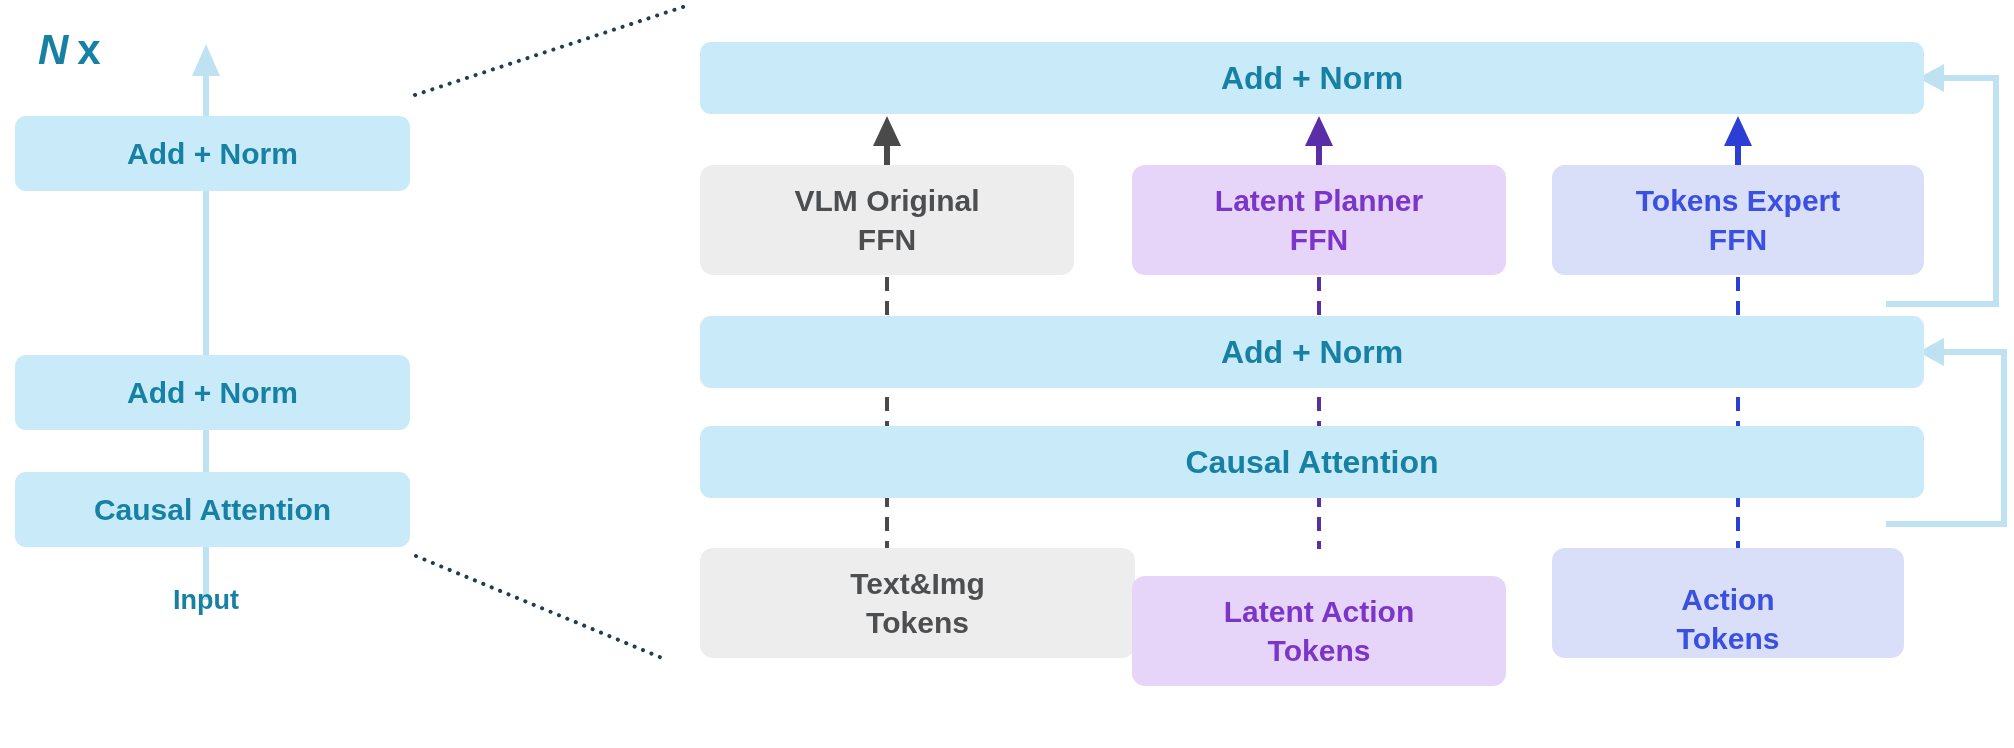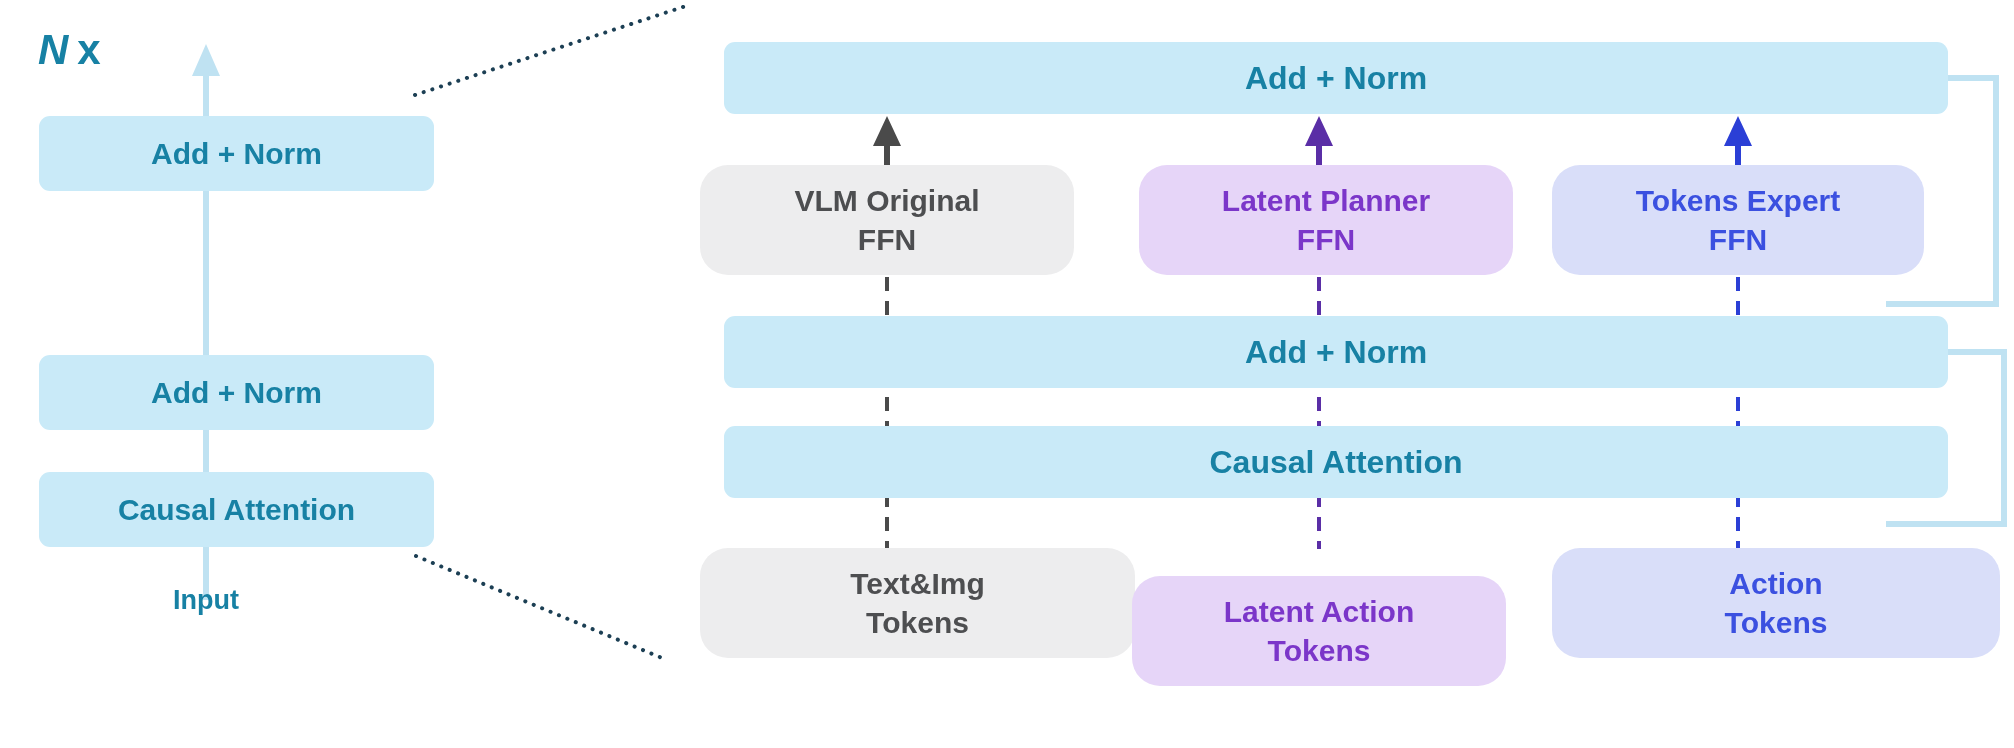--- a/index.html
+++ b/index.html
@@ -7,23 +7,23 @@
   #canvas {
     position:relative;
     width:2014px; height:748px;
     background:#ffffff;
     font-family:"Liberation Sans", sans-serif;
     font-weight:bold;
     overflow:hidden;
   }
   .abs { position:absolute; }
   .box { display:flex; align-items:center; justify-content:center; text-align:center; }
-  .cyan { background:var(--cyan_bg,#c9eaf8); color:var(--teal_text,#1781a4); border-radius:11px; font-size:30px;margin-left:24px; }
+  .cyan { background:var(--cyan_bg,#c9eaf8); color:var(--teal_text,#1781a4); border-radius:11px; font-size:30px; }
   .bar  { border-radius:11px; font-size:32px; }
-  .cell { border-radius:28px; font-size:30px; flex-direction:column; line-height:1.3; }
+  .cell { border-radius:13px; font-size:30px; flex-direction:column; line-height:1.3; }
   .gray   { background:var(--gray_bg,#ededee);   color:var(--gray_text,#4d4e50); }
   .purple { background:var(--purple_bg,#e6d5f8); color:var(--purple_text,#7b36c9); }
   .blue   { background:var(--blue_bg,#d9def9);   color:var(--blue_text,#3b50e0); }
 
   #connector-layer { position:absolute; left:0; top:0; width:2014px; height:748px; }
   .s-light { stroke:var(--light_blue,#bfe2f2); stroke-width:6; fill:none; }
   .f-light { fill:var(--light_blue,#bfe2f2); }
   .s-dot   { stroke:var(--dotted_line,#1c3f54); stroke-width:4; stroke-dasharray:0.1 9; stroke-linecap:round; fill:none; }
   .s-dash  { stroke-width:4; stroke-dasharray:14 10; fill:none; }
   .s-th    { stroke-width:6; fill:none; }
@@ -99,21 +99,21 @@
   <div class="abs" id="input-label">Input</div>
 
   <div class="abs box cyan bar" style="left:700px; top:42px; width:1224px; height:72px;">
     <span>Add + Norm</span>
   </div>
 
   <div class="abs box cell gray" style="left:700px; top:165px; width:374px; height:110px;">
     <span>VLM Original</span>
     <span>FFN</span>
   </div>
-  <div class="abs box cell purple" style="left:1132px; top:165px; width:374px; height:110px;margin-left:7px;">
+  <div class="abs box cell purple" style="left:1132px; top:165px; width:374px; height:110px;">
     <span>Latent Planner</span>
     <span>FFN</span>
   </div>
   <div class="abs box cell blue" style="left:1552px; top:165px; width:372px; height:110px;">
     <span>Tokens Expert</span>
     <span>FFN</span>
   </div>
 
   <div class="abs box cyan bar" style="left:700px; top:316px; width:1224px; height:72px;">
     <span>Add + Norm</span>
@@ -124,19 +124,19 @@
   </div>
 
   <div class="abs box cell gray" style="left:700px; top:548px; width:435px; height:110px;">
     <span>Text&amp;Img</span>
     <span>Tokens</span>
   </div>
   <div class="abs box cell purple" style="left:1132px; top:576px; width:374px; height:110px;">
     <span>Latent Action</span>
     <span>Tokens</span>
   </div>
-  <div class="abs box cell blue" style="left:1552px; top:548px; width:448px; height:110px;">
+  <div class="abs box cell blue" style="left:1552px; top:548px; width:352px; height:110px;justify-content:flex-end;">
     <span>Action</span>
     <span>Tokens</span>
   </div>
 
 
 </div>
 
 </body></html>

